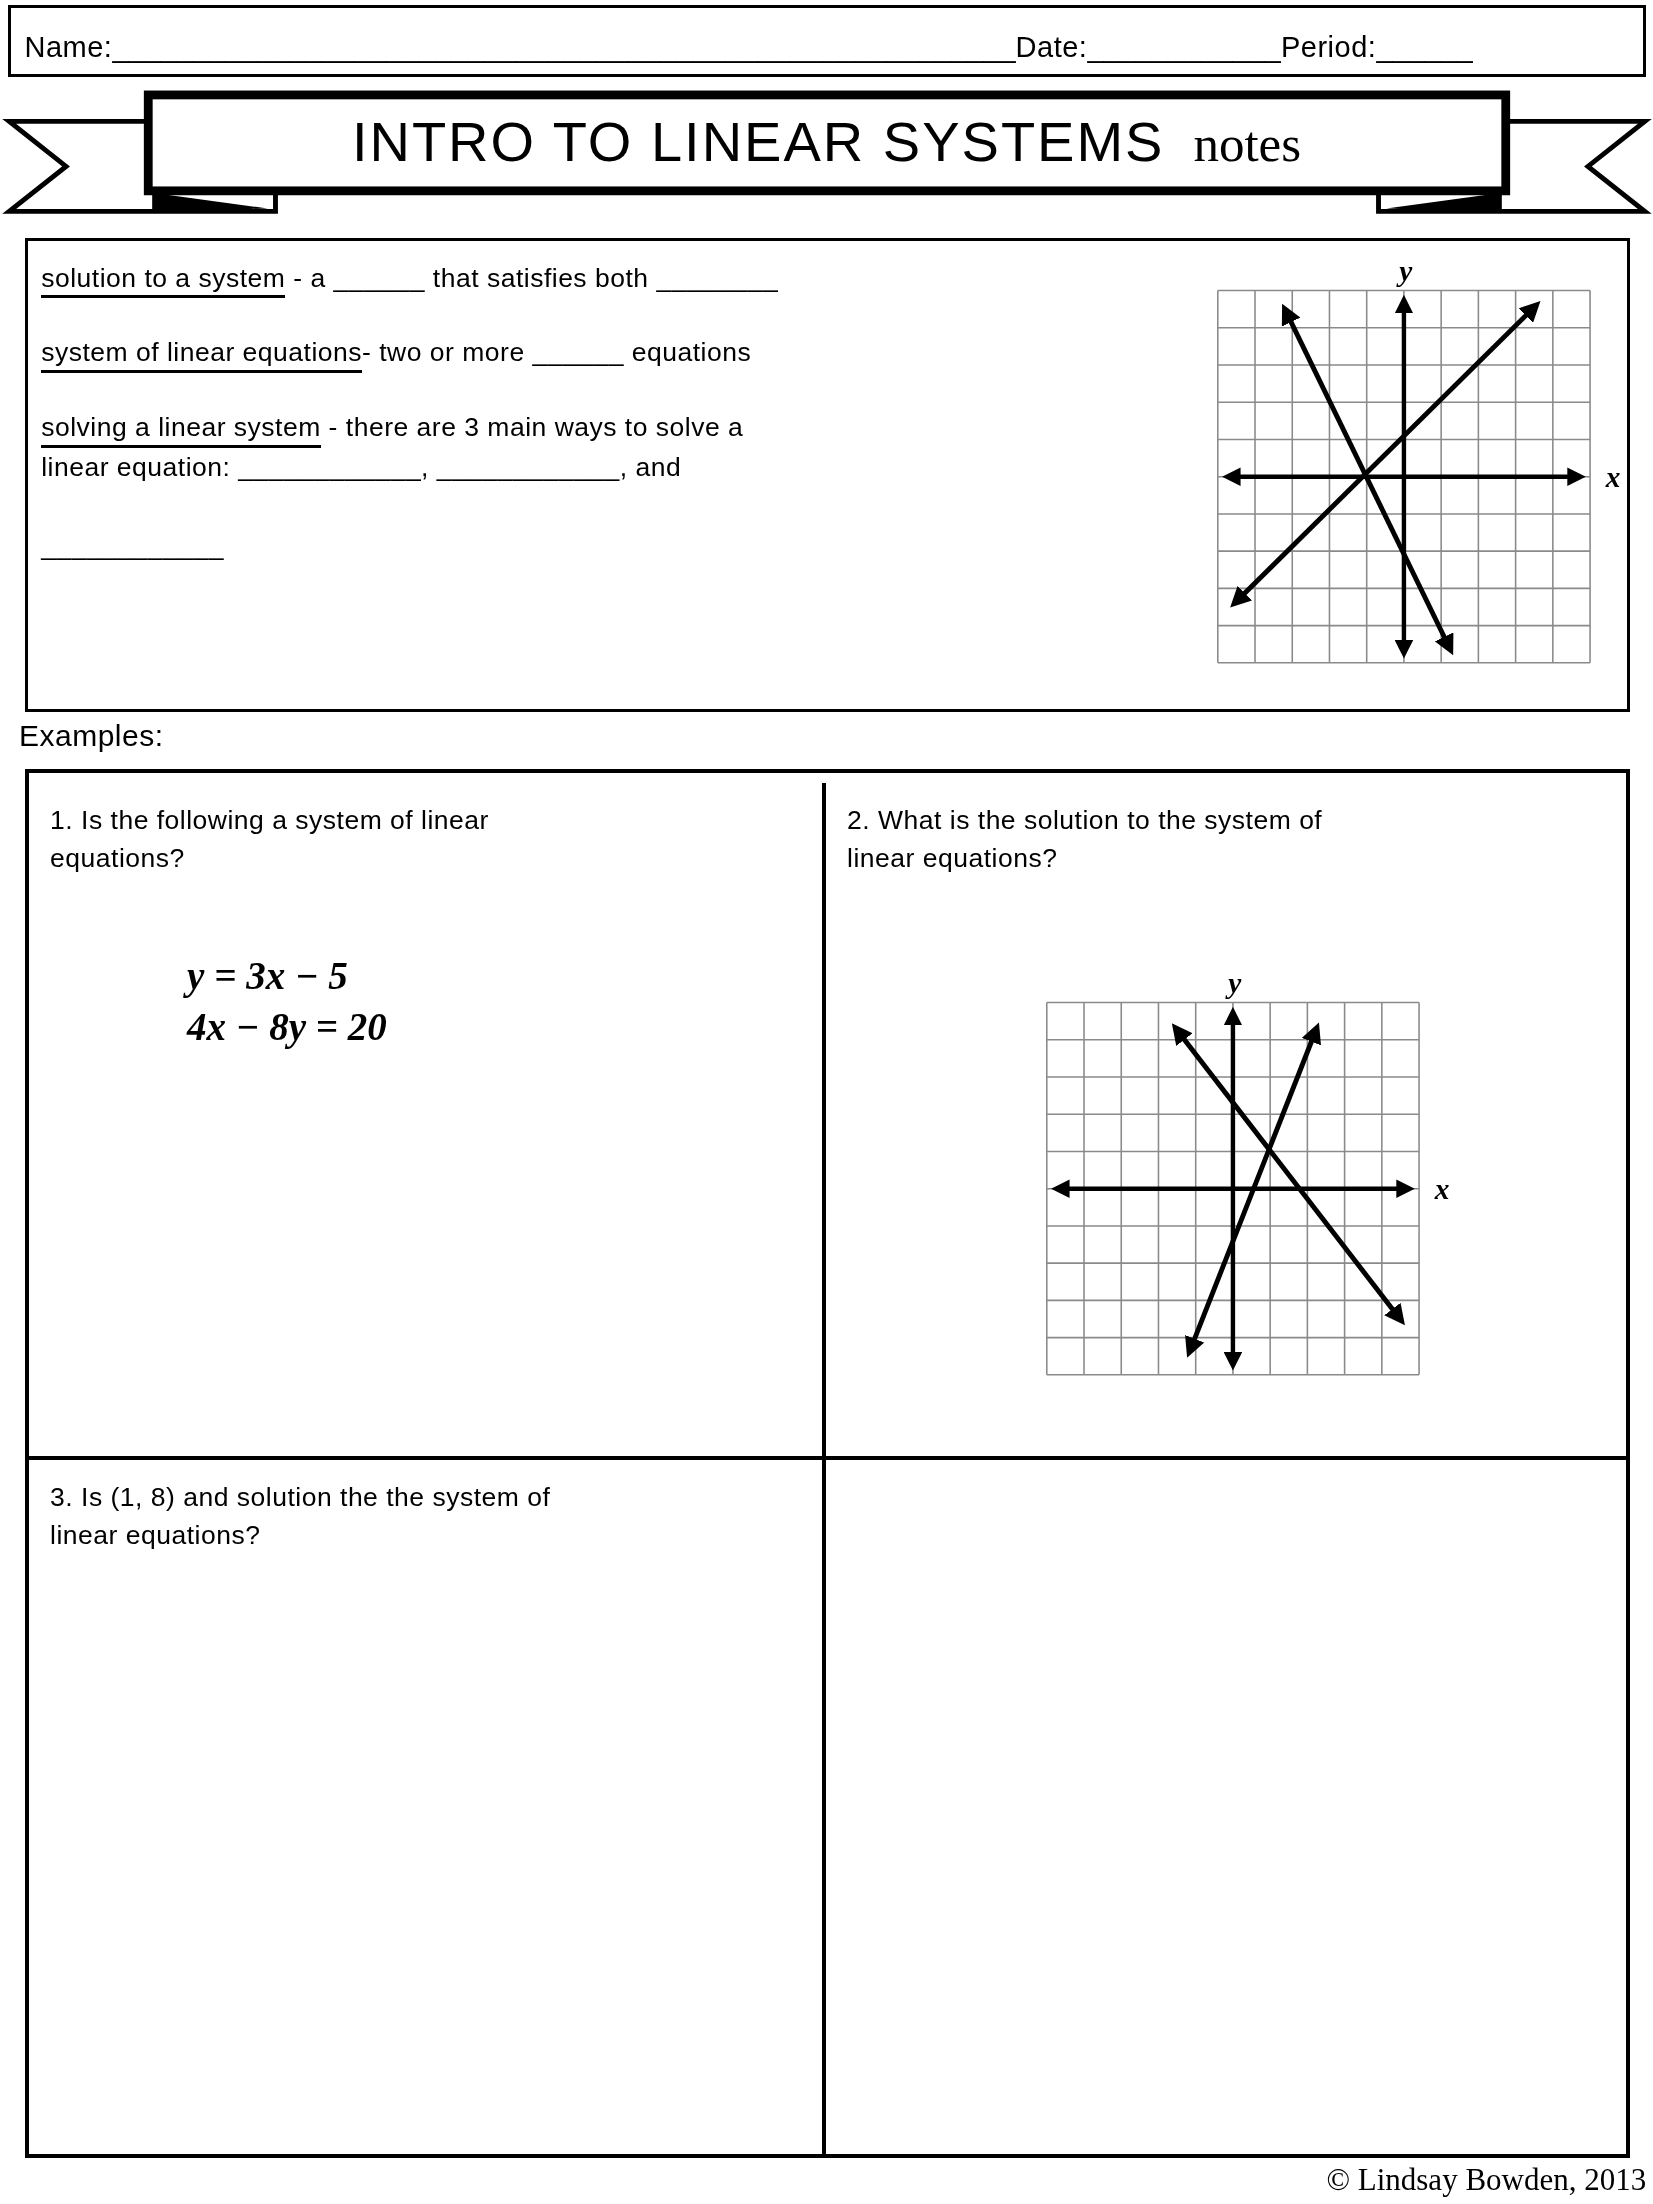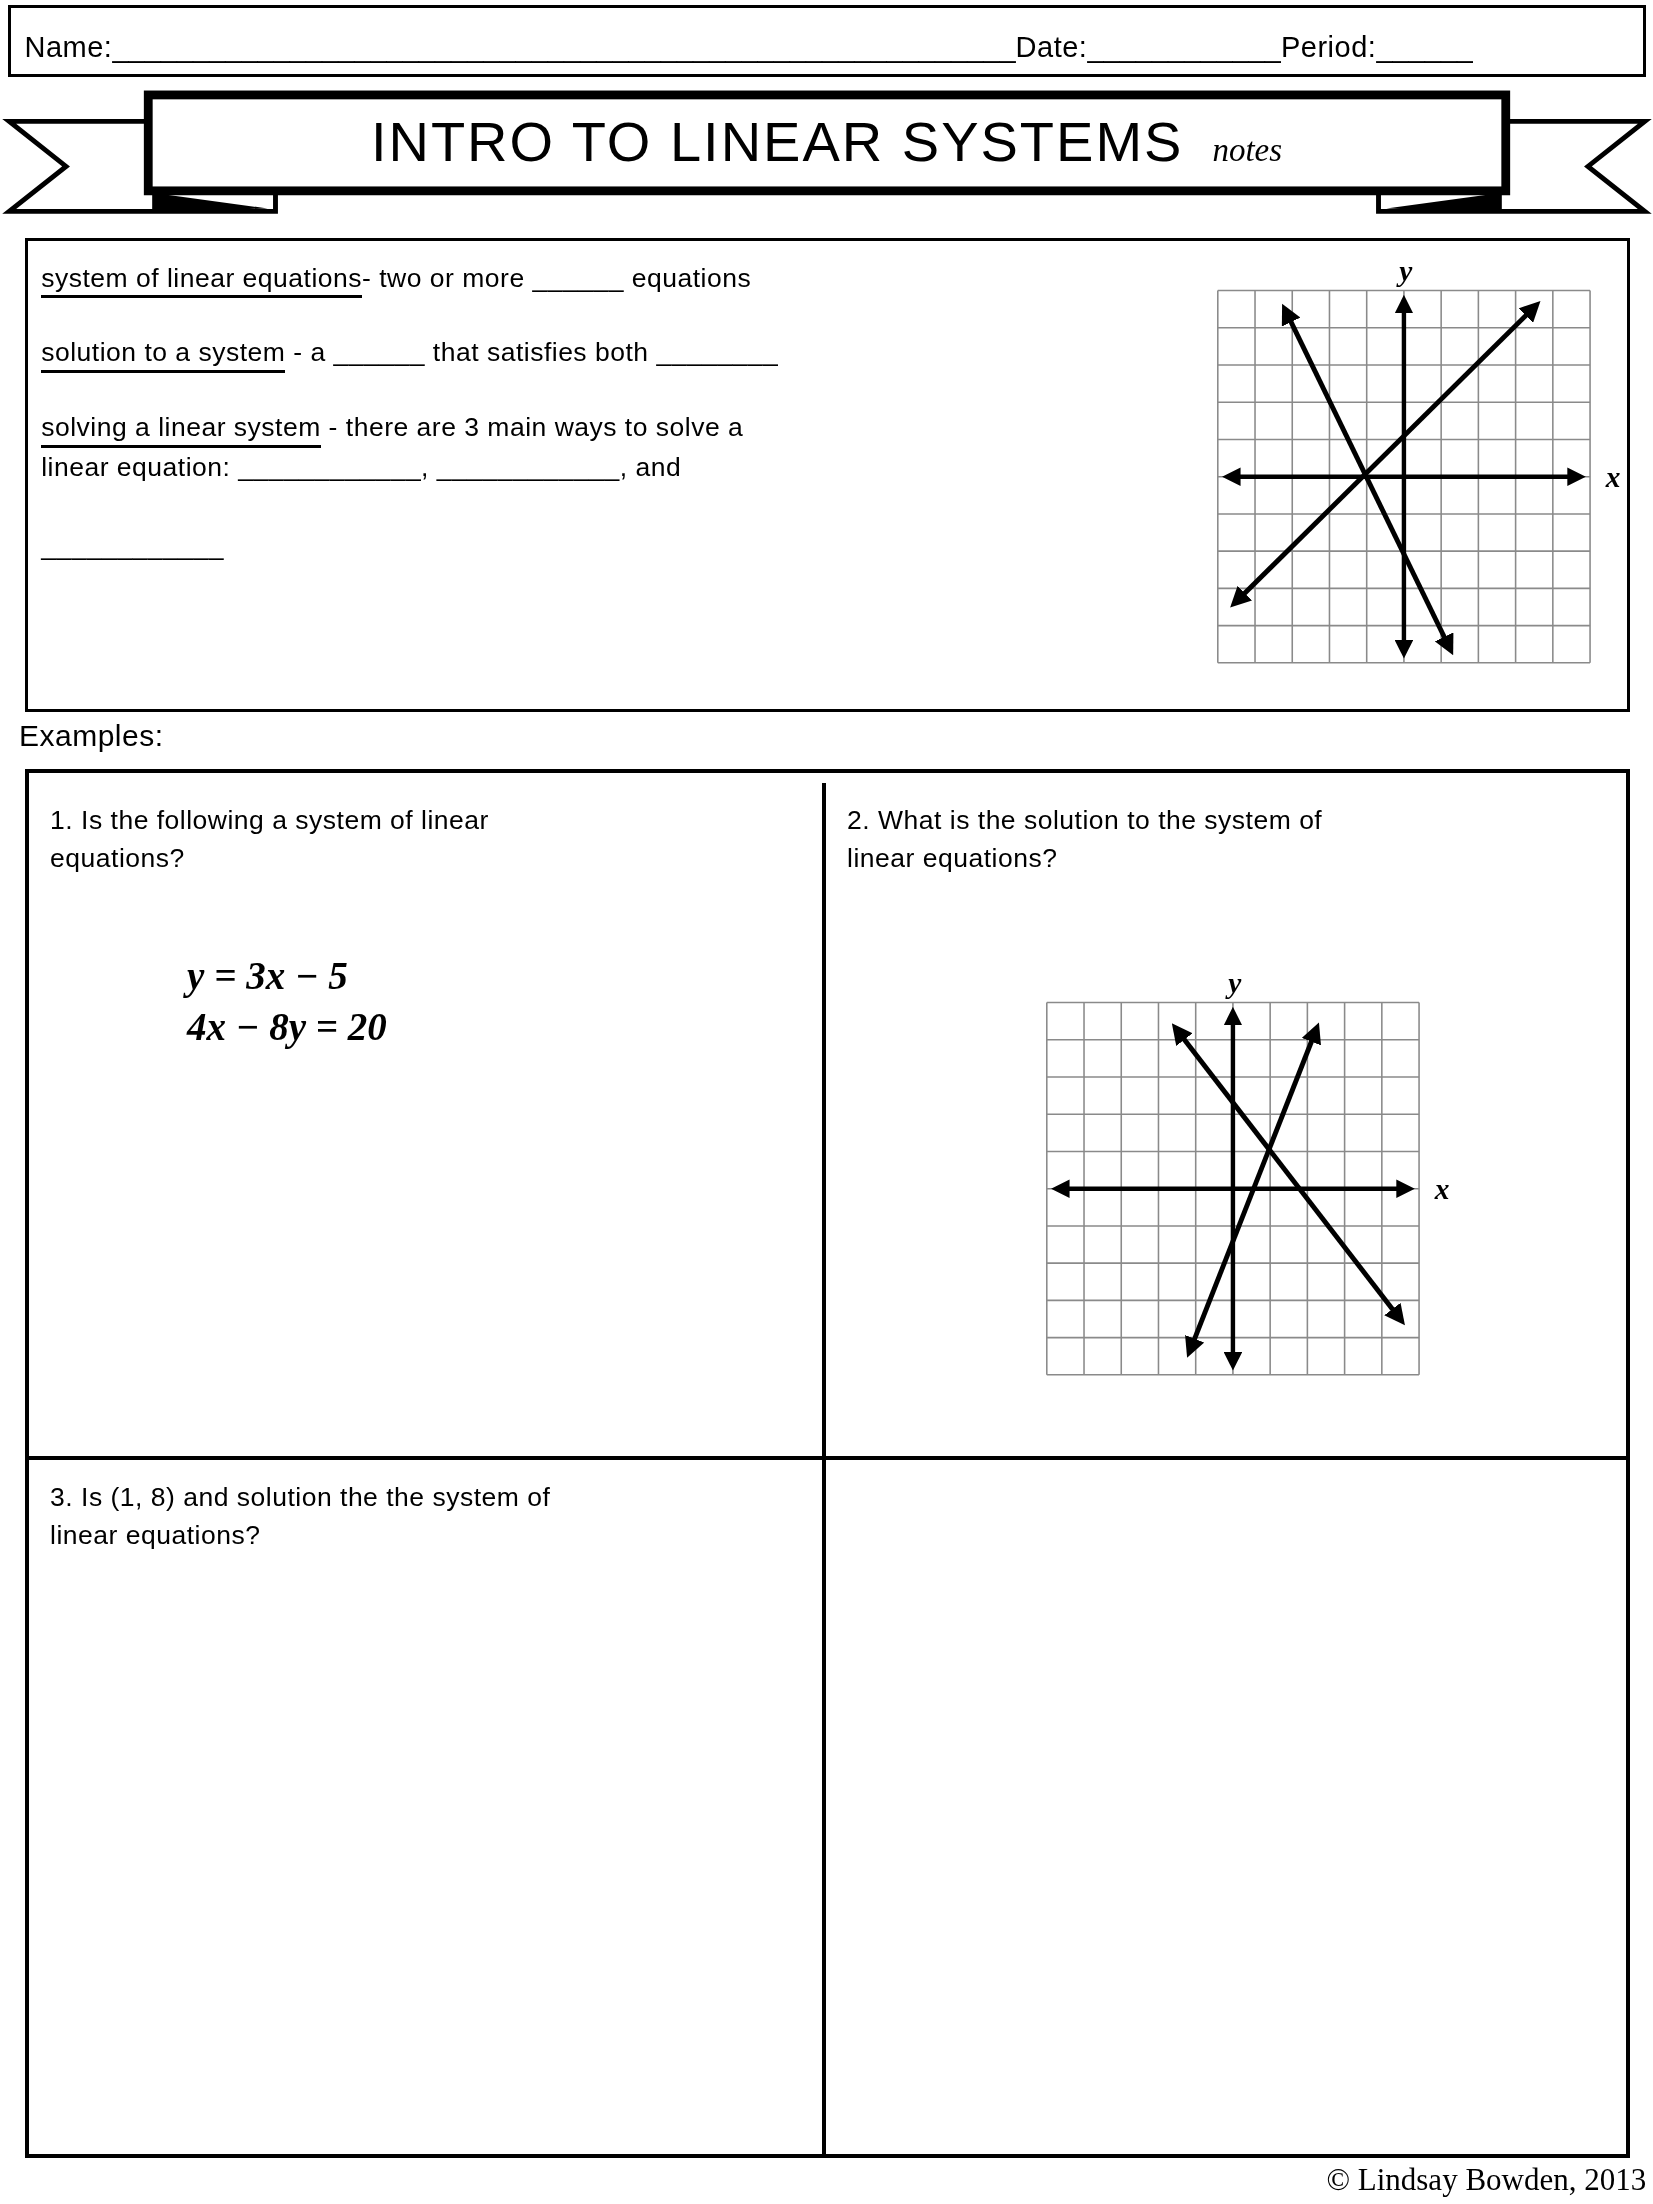--- a/index.html
+++ b/index.html
@@ -13,21 +13,21 @@
             font-size:29px;white-space:nowrap;overflow:hidden;}
   .name-bar .lbl{flex:0 0 auto;}
   .name-bar .blank{flex:0 1 auto;overflow:hidden;letter-spacing:0;}
 
   
   .banner-svg{position:absolute;left:0;top:0;width:1654px;height:230px;}
   .banner-title{position:absolute;left:147px;top:95px;width:1359px;height:96px;
                 display:flex;align-items:baseline;justify-content:center;gap:29px;padding-top:13.7px;
                 box-sizing:border-box;text-align:right;}
   .title-main{font-size:56px;letter-spacing:2px;font-family:"Liberation Sans",sans-serif;}
-  .title-script{font-family:"Liberation Serif",serif;font-style:italic;font-size:33px;}
+  .title-script{font-family:"Liberation Serif",serif;font-size:51px;}
 
   
   .notes-box{position:absolute;left:24.5px;top:238px;width:1605px;height:474px;border:3.9px solid #000;
              box-sizing:border-box;padding:17.6px 19.6px 0 13.7px;}
   .def{white-space:pre-line;font-size:26.5px;line-height:1.5;margin:0 0 35px 0;max-width:1127px;}
   .def .term{border-bottom:3.4px solid #000;padding-bottom:2.9px;}
   .notes-graph{position:absolute;left:1180px;top:11.8px;}
 
   
   .examples-label{position:absolute;left:19px;top:719px;font-size:30px;}
@@ -66,22 +66,22 @@
     <path d="M 154,197 L 272,213 L 154,217 Z" fill="#000000"></path>
     <path d="M 1533,197 L 1415,213 L 1533,217 Z" fill="#000000"></path>
     <rect x="150" y="97" width="1387" height="98" fill="#ffffff" stroke="#000000" stroke-width="9"></rect>
   </svg>
   <div class="banner-title">
     <span class="title-main">INTRO TO LINEAR SYSTEMS</span>
     <span class="title-script">notes</span>
   </div>
 
   <div class="notes-box">
+    <p class="def hw"><span class="term">solution to a system</span><span> - a ______ that satisfies both ________</span></p>
     <p class="def hw"><span class="term">system of linear equations</span><span>- two or more ______ equations</span></p>
-    <p class="def hw"><span class="term">solution to a system</span><span> - a ______ that satisfies both ________</span></p>
     <p class="def hw"><span class="term">solving a linear system</span><span> - there are 3 main ways to solve a
 linear equation: ____________, ____________, and
 
 ____________</span></p>
     <svg id="graph-0" class="notes-graph" viewBox="0 0 442 426" width="433" height="418">
         <defs>
           <marker id="graph-0-ah" viewBox="0 0 10 10" refX="7" refY="5" markerWidth="4.2" markerHeight="4.2" orient="auto-start-reverse">
             <path d="M0,0 L10,5 L0,10 z" fill="#000"></path>
           </marker>
         </defs>

